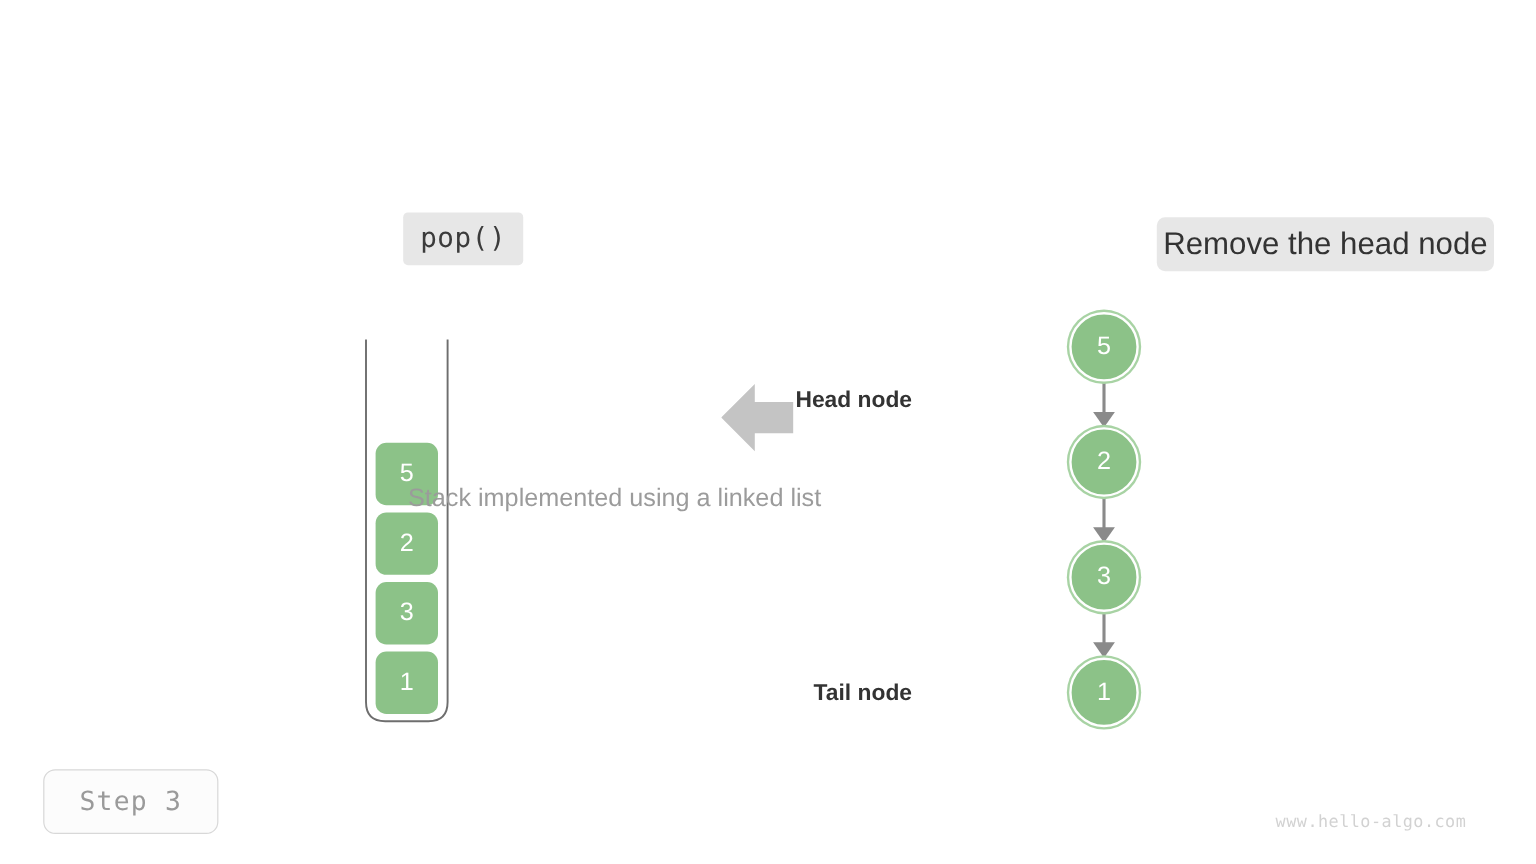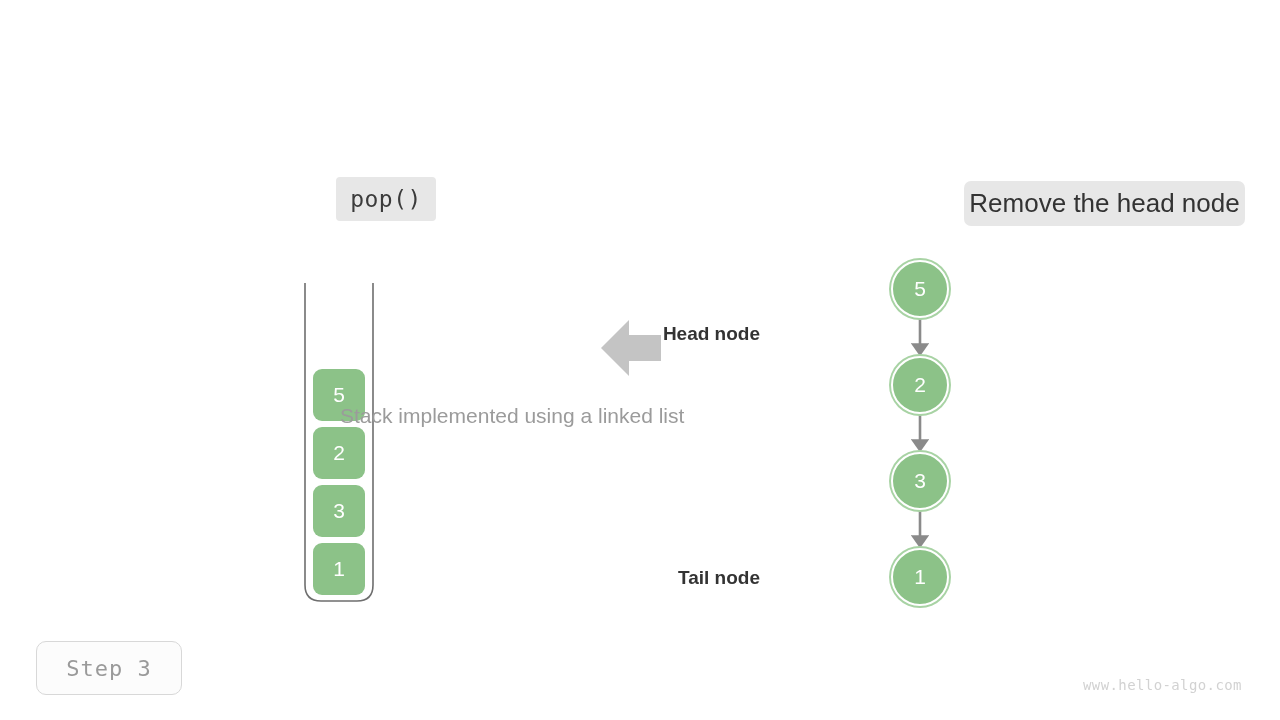--- a/index.html
+++ b/index.html
@@ -69,21 +69,20 @@
     letter-spacing: 1px;
   }
   .watermark {
     position: absolute;
     left: 1063px;
     top: 677px;
     font-family: "DejaVu Sans Mono", monospace;
     font-size: 14px;
     color: #d2d2d2;
     letter-spacing: 0.4px;
-    margin-left: 20px;
   }
 
   
   .stack-wrap {
     position: absolute;
     left: 303px;
     top: 283px;
     width: 72px;
     height: 320px;
   }

